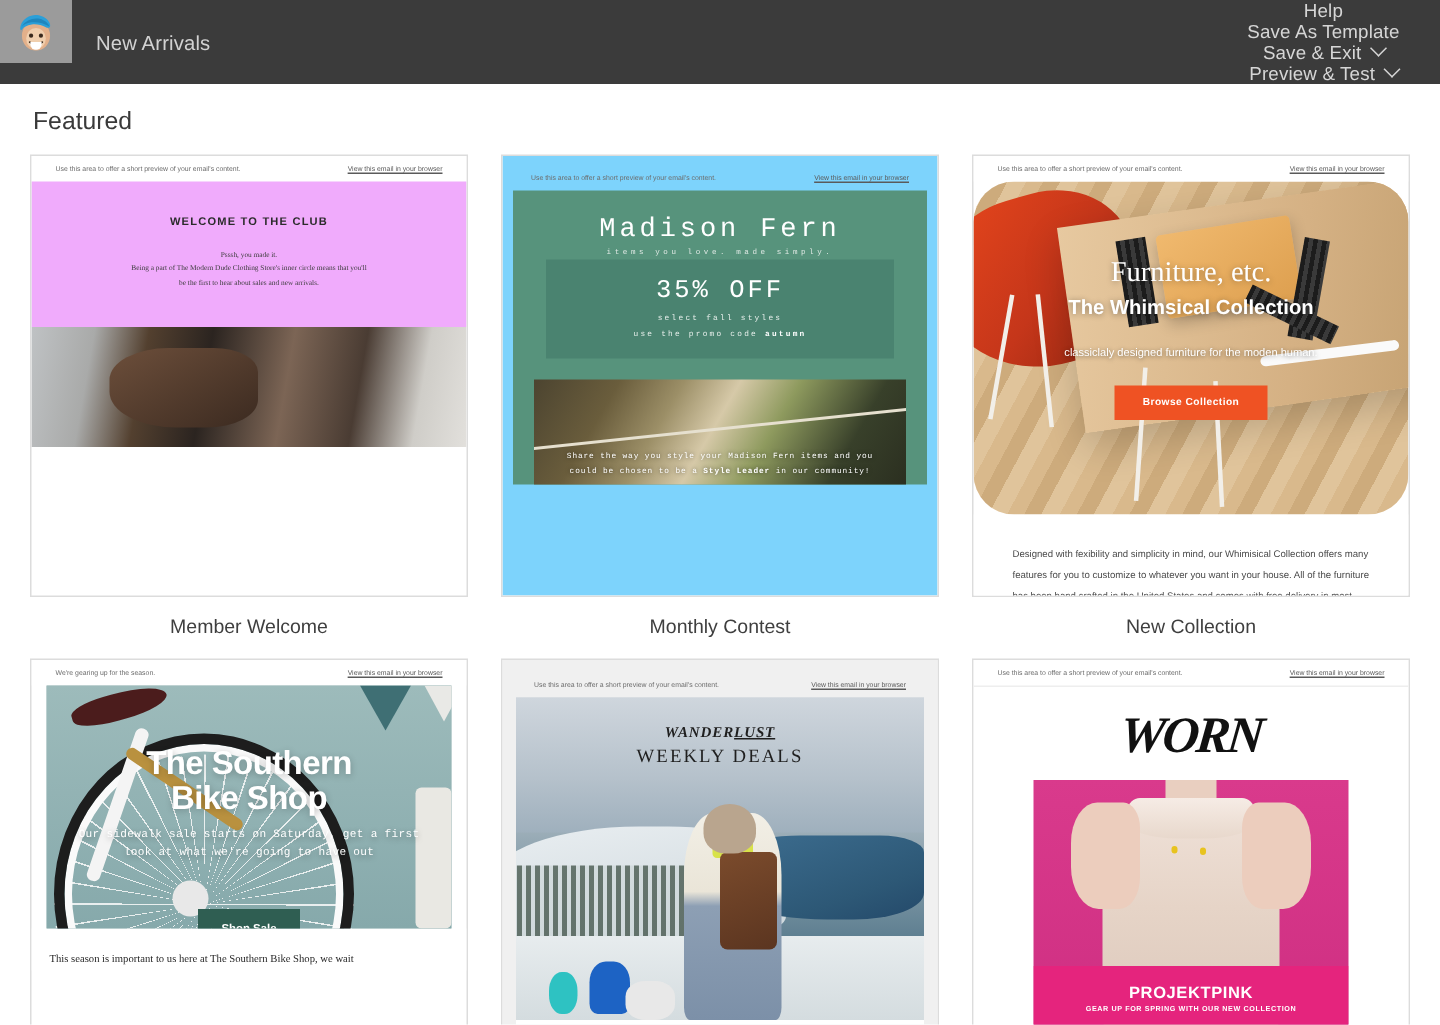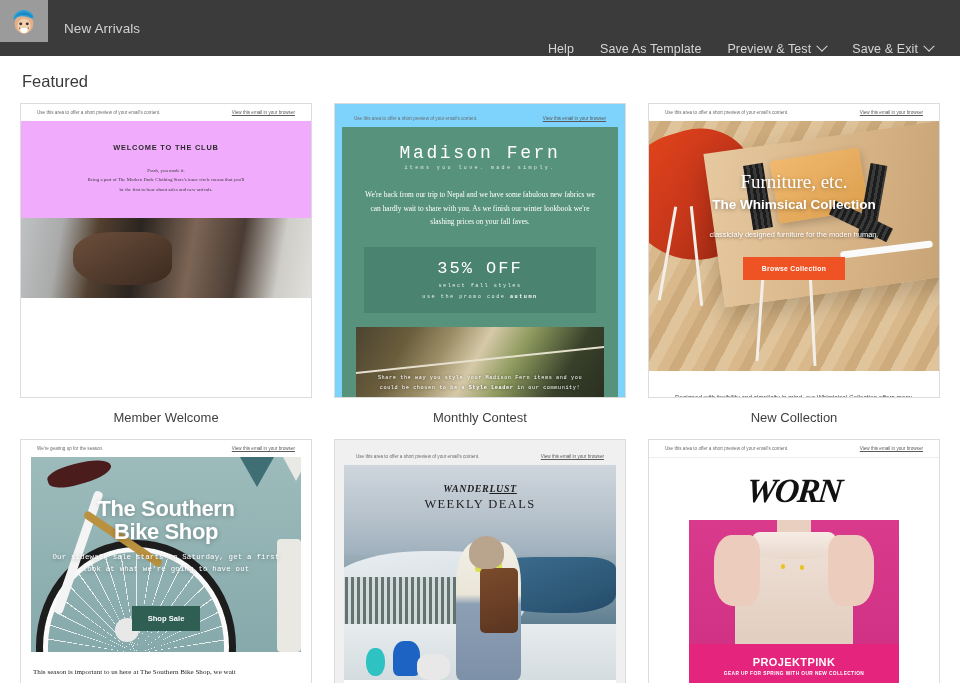--- a/index.html
+++ b/index.html
@@ -30,22 +30,23 @@
   .camp-title {
     color: #d2d2d2;
     font-size: 13.5px;
     display: flex; align-items: center;
     padding-left: 16px;
     letter-spacing: .1px;
     white-space: nowrap;
   }
   .nav-right {
     margin-left: auto;
-    display: flex; align-items: flex-end;
+    display: flex; align-items: center;
     padding-right: 14px;
+    flex-direction: column;
   }
   .nav-item {
     color: #d6d6d6;
     font-size: 12.5px;
     display: flex; align-items: center;
     padding: 0 13px;
     white-space: nowrap;
     cursor: pointer;
     letter-spacing: .1px;
   }
@@ -144,22 +145,22 @@
   .mf-off-s { font-family:"Liberation Mono", monospace; font-size:5.2px; color:#e7efeb; letter-spacing:1.5px; margin-top:5px; }
   .mf-off-s b { color:#fff; }
   .mf-photo { height: 70px; margin-top: 14px; position:relative; overflow:hidden;
     background: linear-gradient(120deg,#4c4430 0%,#6a5d3c 20%,#9c8f67 35%,#d6c9a8 48%,#8e9a5e 62%,#38402a 82%,#2b2f20 100%);}
   .mf-photo .cord { position:absolute; left:-4%; top:46%; width:108%; height:2px; background:#e6e0cf; transform: rotate(-6deg);}
   .mf-ov { position:absolute; left:0; right:0; bottom:0; padding: 6px 10px 4px; text-align:center;
     font-family:"Liberation Mono", monospace; font-size:5.2px; color:#fff; letter-spacing:.6px; line-height:1.8;
     text-shadow: 0 0 3px rgba(0,0,0,.6); }
 
   
-  .fn-hero { height: 250px; position:relative; overflow:hidden;
-    background: linear-gradient(160deg,#efe7dc 0%,#e3d3bb 22%,#d9bd92 40%,#c9a673 58%,#b8catch 0%,#c2a170 70%,#a98a5d 100%);}
+  .fn-hero { height: 222px; position:relative; overflow:hidden;
+    background: linear-gradient(160deg,#efe7dc 0%,#e3d3bb 22%,#d9bd92 40%,#c9a673 58%,#b8catch 0%,#c2a170 70%,#a98a5d 100%); border-radius: 27px;}
   .fn-wood { position:absolute; inset:0;
     background: repeating-linear-gradient(118deg,#d9b98c 0 10px,#cdab7c 10px 20px,#e0c49b 20px 31px);}
   .fn-desk { position:absolute; left:22%; top:6%; width:86%; height:62%;
     background: linear-gradient(105deg,#e7c9a0,#d5b184 60%,#c29f6f);
     transform: rotate(-8deg); box-shadow: 0 10px 26px rgba(0,0,0,.18);}
   .fn-chair { position:absolute; left:-8%; top:4%; width:46%; height:52%;
     background: linear-gradient(140deg,#e8471c,#c5361a 55%,#8e2510);
     border-radius: 50% 46% 38% 60%; transform: rotate(-16deg);}
   .fn-leg { position:absolute; background:#f2efe9; width:3px; }
   .fn-book { position:absolute; left:43%; top:13%; width:31%; height:25%;
@@ -170,21 +171,21 @@
   .fn-ov { position:absolute; inset:0; z-index:5; text-align:center; padding-top: 50px; }
   .fn-t1 { font-family:"Liberation Serif",serif; font-size:19px; color:#fff; text-shadow:0 1px 4px rgba(0,0,0,.35); }
   .fn-t2 { font-size:13.5px; font-weight:700; color:#fff; margin-top:4px; text-shadow:0 1px 4px rgba(0,0,0,.4);}
   .fn-t3 { font-size:7.4px; color:#fff; margin-top:18px; text-shadow:0 1px 3px rgba(0,0,0,.5);}
   .fn-btn { display:inline-block; margin-top:18px; background:#ef5223; color:#fff;
     font-size:6.8px; font-weight:700; padding:8px 19px; letter-spacing:.3px; cursor:pointer;}
   .fn-body { background:#fff; padding: 20px 26px 24px; }
   .fn-body p { font-size:6.4px; line-height:2.2; color:#4a4a4a; }
 
   
-  .bk-hero { height: 195px; position:relative; overflow:hidden; background:#94b3b4; margin: 0 10px; }
+  .bk-hero { height: 162px; position:relative; overflow:hidden; background:#94b3b4; margin: 0 10px; }
   .bk-wall { position:absolute; inset:0; background: linear-gradient(180deg,#9dbbbb,#86a9ab);}
   .bk-wheel { position:absolute; left:2%; bottom:-52%; width:74%; padding-bottom:74%;
     border-radius:50%; border:7px solid #1d1d1d; box-shadow: inset 0 0 0 5px #fafafa;}
   .bk-spokes { position:absolute; left:2%; bottom:-52%; width:74%; padding-bottom:74%; border-radius:50%;
     background: repeating-conic-gradient(from 0deg, rgba(250,250,250,.85) 0deg 0.7deg, transparent 0.7deg 9deg);}
   .bk-hub { position:absolute; left:31%; bottom:5%; width:9%; padding-bottom:9%; background:#e8e8e8; border-radius:50%;}
   .bk-fork { position:absolute; left:16%; top:16%; width:9px; height:66%; background:#f4f4f4; transform: rotate(19deg); border-radius:4px;}
   .bk-tube { position:absolute; left:17%; top:40%; width:34%; height:8px; background:#b9913f; transform: rotate(34deg); border-radius:4px;}
   .bk-seat { position:absolute; left:6%; top:3%; width:24%; height:11%; background:#4b1c1c; border-radius:40% 60% 50% 50%; transform: rotate(-16deg);}
   .bk-flag1 { position:absolute; right:10%; top:0; width:0; height:0; border-left:17px solid transparent; border-right:17px solid transparent; border-top:30px solid #3f6f74;}
@@ -268,25 +269,25 @@
   <div class="camp-title">New Arrivals</div>
 
   <div class="nav-right">
     <div class="nav-item">
       <span>Help</span>
     </div>
     <div class="nav-item">
       <span>Save As Template</span>
     </div>
     <div class="nav-item">
+      <span>Save &amp; Exit</span>
+      <i class="caret"></i>
+    </div>
+    <div class="nav-item">
       <span>Preview &amp; Test</span>
-      <i class="caret"></i>
-    </div>
-    <div class="nav-item">
-      <span>Save &amp; Exit</span>
       <i class="caret"></i>
     </div>
   </div>
 </div>
 
 <div class="page">
 
   <div class="section-title">Featured</div>
 
   <div class="grid">
@@ -313,21 +314,20 @@
     <div class="cell">
       <div class="thumb">
         <div class="pv pv-pad">
           <div class="preheader on-grey">
             <span>Use this area to offer a short preview of your email's content.</span>
             <a href="#">View this email in your browser</a>
           </div>
           <div class="mf-box">
             <div class="mf-logo">Madison Fern</div>
             <div class="mf-tag">items you love. made simply.</div>
-            <div class="mf-p">We're back from our trip to Nepal and we have some fabulous new fabrics we can hardly wait to share with  you. As we finish our winter lookbook we're slashing prices on your fall faves.</div>
             <div class="mf-offer">
               <div class="mf-off-big">35% OFF</div>
               <div class="mf-off-s">select fall styles</div>
               <div class="mf-off-s">
                 <span>use the promo code </span><b>autumn</b>
               </div>
             </div>
             <div class="mf-photo">
               <div class="cord"></div>
               <div class="mf-ov">

